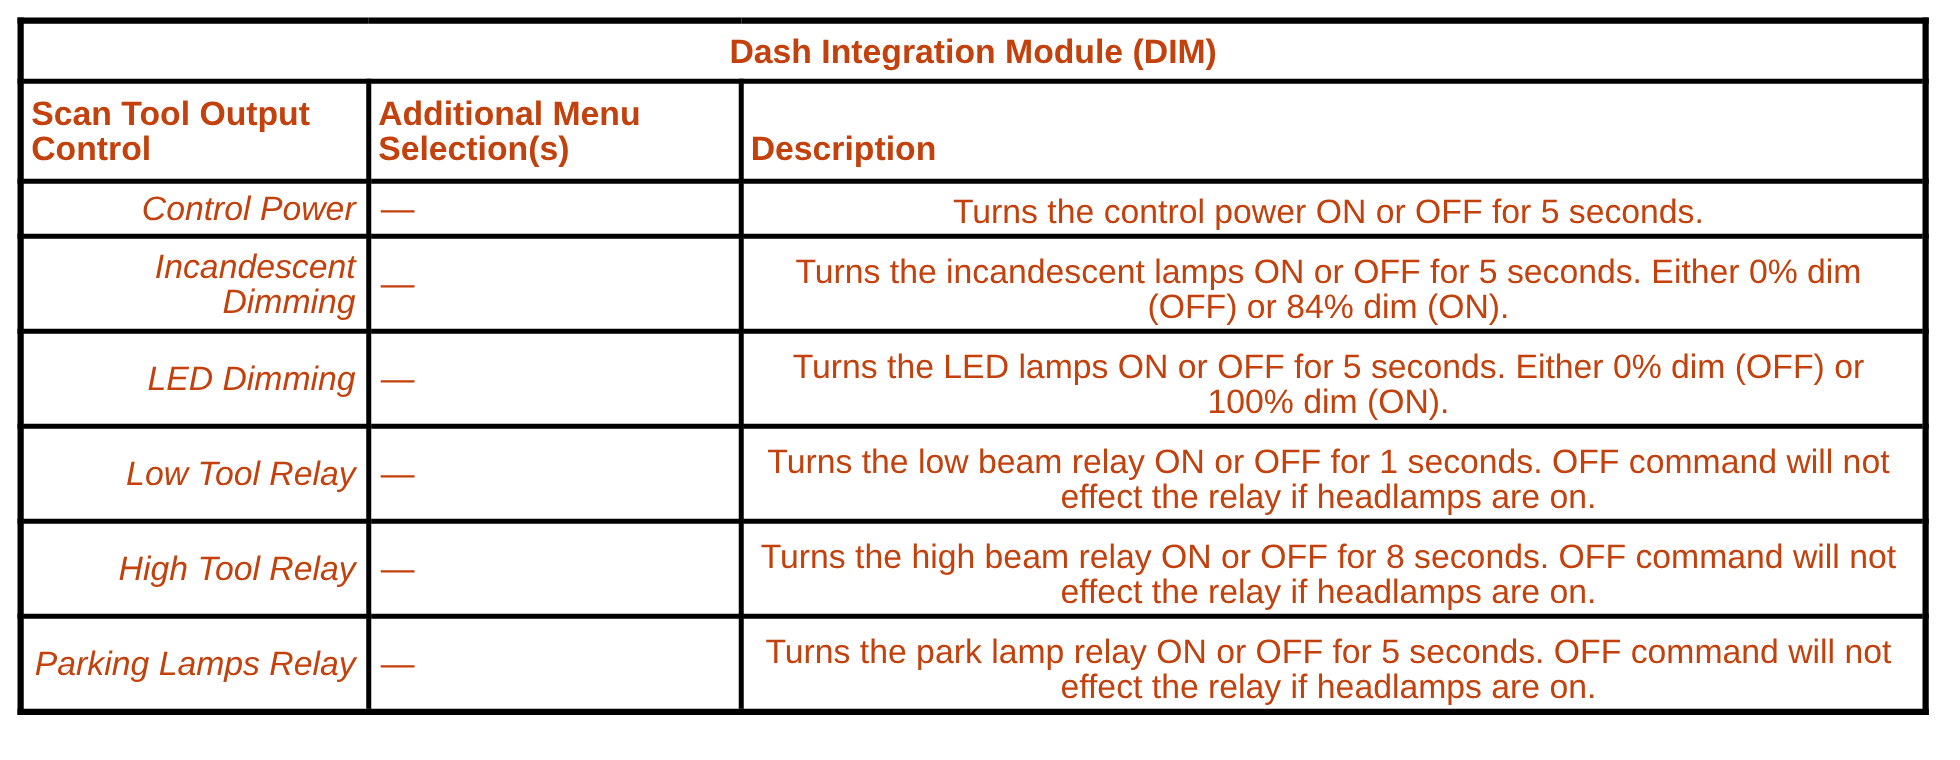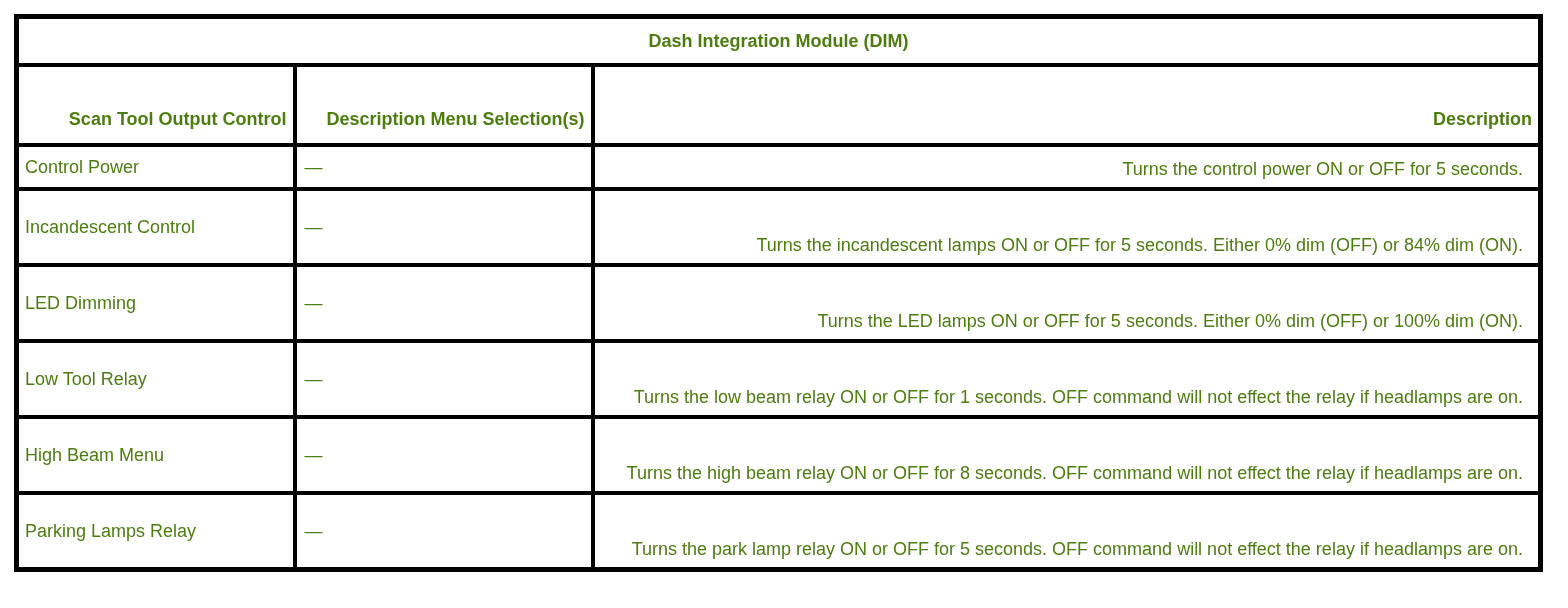--- a/index.html
+++ b/index.html
@@ -20,52 +20,53 @@
     table-layout: fixed;
     margin: 14px 0 0 14px;
     border: 5px solid #000000;
     background: #ffffff;
   }
   col.c1 { width: 278px; }
   col.c2 { width: 298px; }
   col.c3 { width: 948px; }
   .dim th, .dim td {
     border: 4px solid #000000;
-    font-size: 18px;
+    font-size: 27px;
     line-height: 28px;
-    color: #4d7c0f;
+    color: #c2410c;
     overflow: hidden;
     word-wrap: normal;
   }
   .dim th.title-cell {
     height: 40px;
     font-weight: bold;
     text-align: center;
     vertical-align: middle;
     padding: 2px 6px;
   }
   .dim th.col-head {
     height: 64px;
     font-weight: bold;
-    text-align: right;
+    text-align: left;
     vertical-align: bottom;
     padding: 2px 6px 10px 6px;
   }
   .dim td.cell-control {
-    text-align: left;
+    text-align: right;
     vertical-align: middle;
     padding: 2px 8px 2px 6px;
+    font-style: italic;
   }
   .dim td.cell-menu {
     text-align: left;
     vertical-align: middle;
     padding: 2px 8px 2px 8px;
   }
   .dim td.cell-desc {
-    text-align: right;
+    text-align: center;
     vertical-align: bottom;
     padding: 2px 15px 4px 8px;
   }
   tr.row-short td { height: 34px; }
   tr.row-tall  td { height: 66px; }
 </style>
 </head>
 <body>
 
 <div class="page">
@@ -74,47 +75,47 @@
       <col class="c1">
       <col class="c2">
       <col class="c3">
     </colgroup>
     <thead>
       <tr>
         <th colspan="3" class="title-cell">Dash Integration Module (DIM)</th>
       </tr>
       <tr>
         <th class="col-head">Scan Tool Output Control</th>
-        <th class="col-head">Description Menu Selection(s)</th>
+        <th class="col-head">Additional Menu Selection(s)</th>
         <th class="col-head">Description</th>
       </tr>
     </thead>
     <tbody>
       <tr class="row-short">
         <td class="cell-control">Control Power</td>
         <td class="cell-menu">—</td>
         <td class="cell-desc">Turns the control power ON or OFF for 5 seconds.</td>
       </tr>
       <tr class="row-tall">
-        <td class="cell-control">Incandescent Control</td>
+        <td class="cell-control">Incandescent Dimming</td>
         <td class="cell-menu">—</td>
         <td class="cell-desc">Turns the incandescent lamps ON or OFF for 5 seconds. Either 0% dim (OFF) or 84% dim (ON).</td>
       </tr>
       <tr class="row-tall">
         <td class="cell-control">LED Dimming</td>
         <td class="cell-menu">—</td>
         <td class="cell-desc">Turns the LED lamps ON or OFF for 5 seconds. Either 0% dim (OFF) or 100% dim (ON).</td>
       </tr>
       <tr class="row-tall">
         <td class="cell-control">Low Tool Relay</td>
         <td class="cell-menu">—</td>
         <td class="cell-desc">Turns the low beam relay ON or OFF for 1 seconds. OFF command will not effect the relay if headlamps are on.</td>
       </tr>
       <tr class="row-tall">
-        <td class="cell-control">High Beam Menu</td>
+        <td class="cell-control">High Tool Relay</td>
         <td class="cell-menu">—</td>
         <td class="cell-desc">Turns the high beam relay ON or OFF for 8 seconds. OFF command will not effect the relay if headlamps are on.</td>
       </tr>
       <tr class="row-tall">
         <td class="cell-control">Parking Lamps Relay</td>
         <td class="cell-menu">—</td>
         <td class="cell-desc">Turns the park lamp relay ON or OFF for 5 seconds. OFF command will not effect the relay if headlamps are on.</td>
       </tr>
     </tbody>
   </table>

